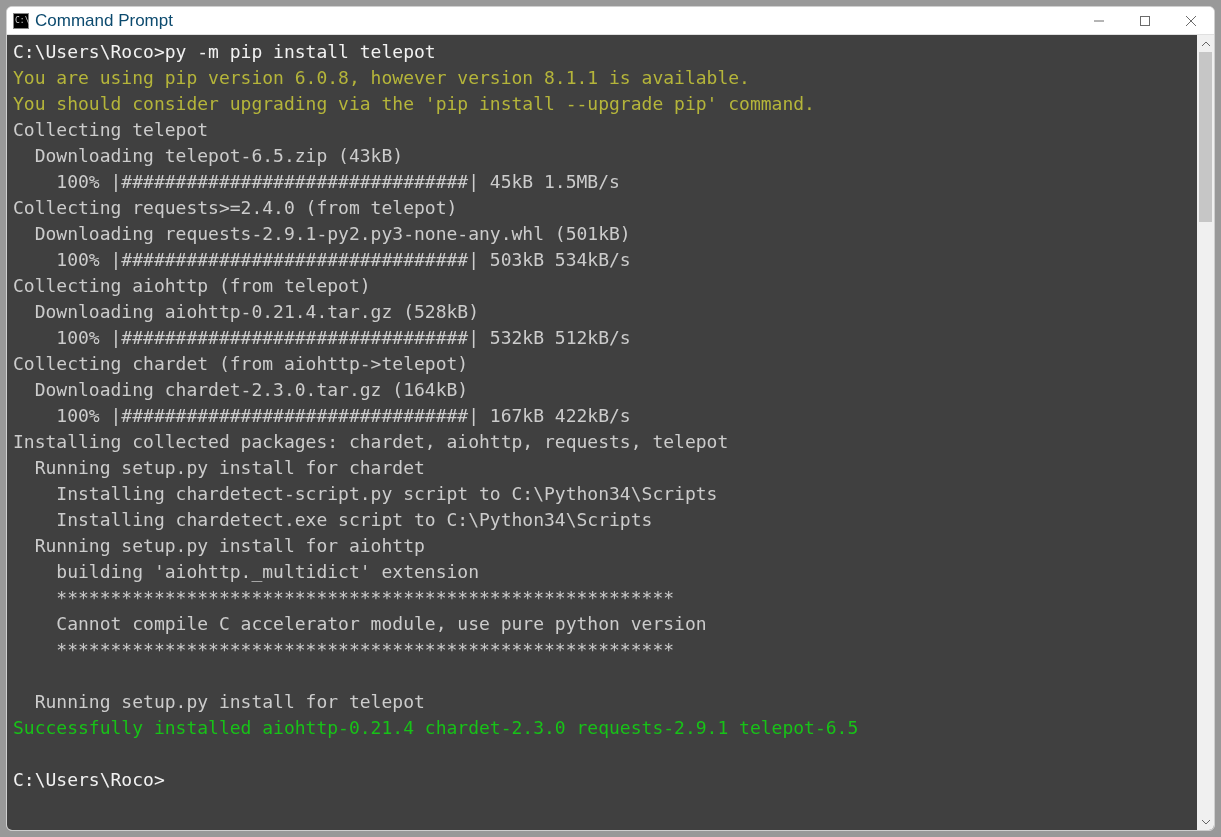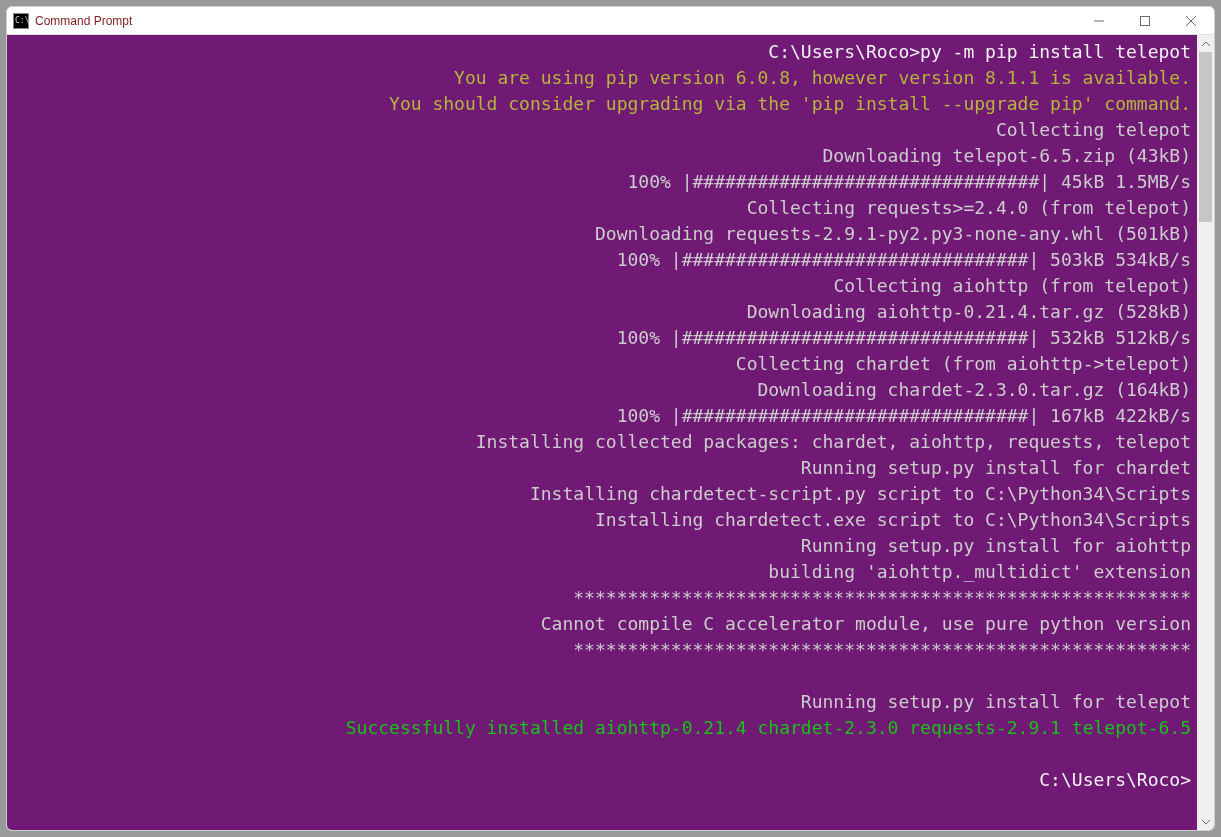--- a/index.html
+++ b/index.html
@@ -42,39 +42,38 @@
       background: #000;
       border: 1px solid #888;
       position: relative;
       display:flex;
       align-items:center;
       justify-content:flex-start;
       padding-left:1px;
     }
     .app-icon span{ color:#ccc; font-size:8px; line-height:8px; font-family:monospace; }
     .title-text {
-      font-size: 12px;
-      color: #7f1d1d;
+      font-size: 17px;
+      color: #0c4a6e;
     }
     .win-controls { display: flex; height: 100%; }
     .win-btn {
       width: 46px;
       height: 100%;
       display: flex;
       align-items: center;
       justify-content: center;
       color: #666;
     }
     .win-btn svg { width: 10px; height: 10px; stroke: #6b6b6b; stroke-width: 1; fill: none; }
     .console-wrap {
       flex: 1;
-      background: #701a75;
+      background: #404040;
       position: relative;
       overflow: hidden;
-      text-align: right;
     }
     .console {
       width: calc(100% - 17px);
       height: 100%;
       padding: 4px 6px;
       font-family: Consolas, "Lucida Console", monospace;
       font-size: 18px;
       line-height: 26px;
       color: #cccccc;
       white-space: pre;

